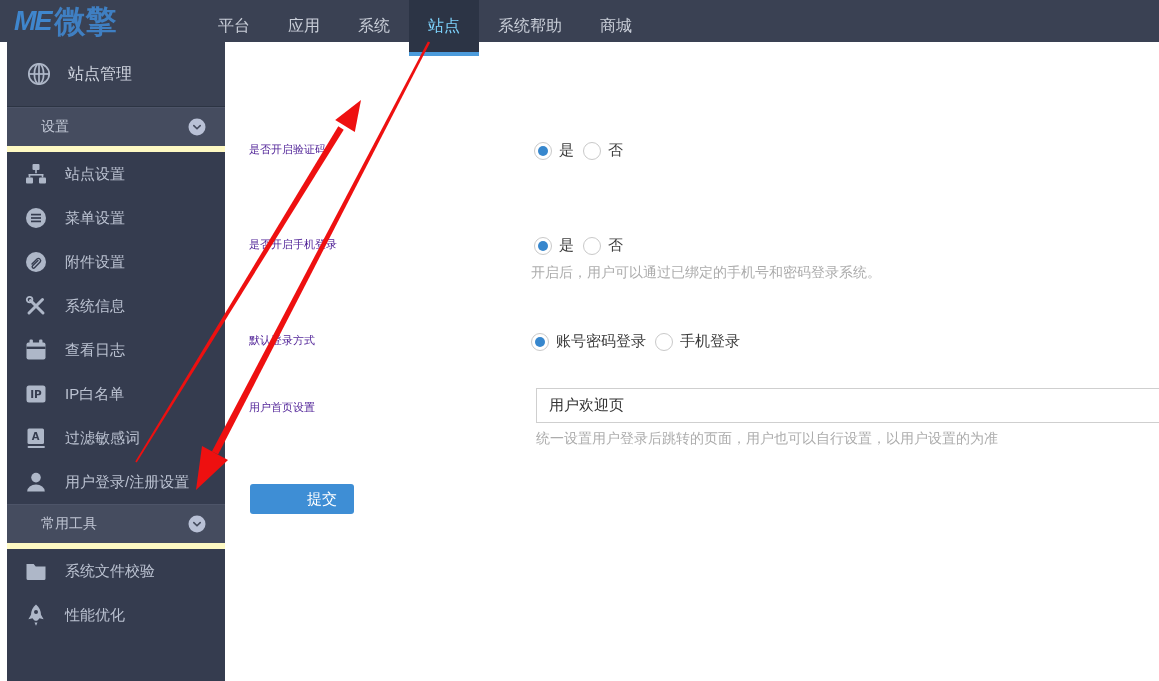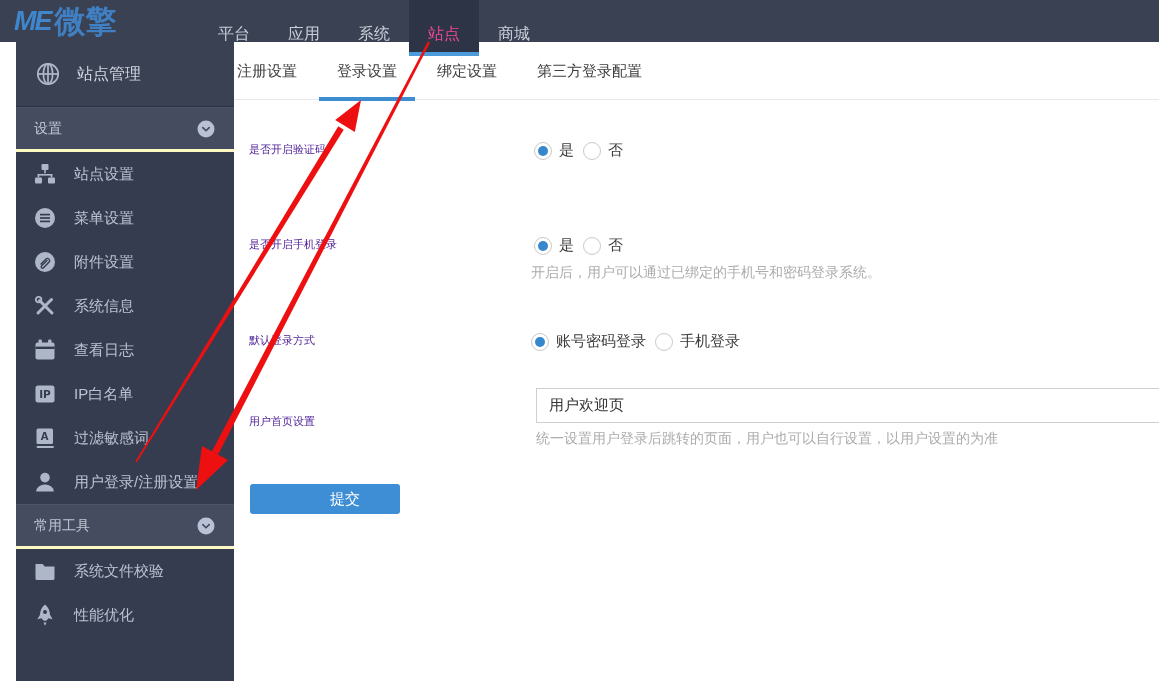--- a/index.html
+++ b/index.html
@@ -5,30 +5,30 @@
   * { margin:0; padding:0; box-sizing:border-box; }
   html,body { width:1159px; height:681px; overflow:hidden; }
   body { font-family:"Liberation Sans","DejaVu Sans",sans-serif; background:#fff; position:relative; }
 
   
   .navbar { position:absolute; left:0; top:0; width:1159px; height:42px; background:#3a4153; z-index:2; }
   .logo { position:absolute; left:14px; top:0; height:42px; display:flex; align-items:center; cursor:pointer; }
   .logo-mark { font-size:27px; font-weight:bold; font-style:italic; color:#3f86cd; letter-spacing:-2px; line-height:1; }
   .logo-text { font-size:31px; font-weight:bold; color:#3f7fc2; margin-left:4px; line-height:1; }
   .nav-items { position:absolute; left:199px; top:0; height:42px; display:flex; }
-  .nav-item { height:56px; line-height:42px; padding:13px 19px; font-size:16px; color:#c9ced8; cursor:pointer; position:relative; white-space:nowrap; }
-  .nav-item.active { background:#2c3445; color:#ec4899; }
+  .nav-item { height:56px; line-height:42px; padding:5px 19px; font-size:16px; color:#c9ced8; cursor:pointer; position:relative; white-space:nowrap; }
+  .nav-item.active { background:#2c3445; color:#7dd3fc; }
   .nav-item.active::after { content:""; position:absolute; left:0; right:0; bottom:0; height:4px; background:#4c9bdb; }
 
   
-  .sidebar { position:absolute; left:16px; top:42px; width:218px; height:639px; background:#353c4f; z-index:2; }
+  .sidebar { position:absolute; left:7px; top:42px; width:218px; height:639px; background:#353c4f; z-index:2; }
   .side-top { height:65px; background:#3a4153; border-bottom:1px solid #2c3443; display:flex; align-items:center; cursor:pointer; }
   .side-top .icon-box { margin-left:19px; }
   .side-top .lbl { margin-left:16px; font-size:16px; color:#d2d7e1; }
-  .side-section { height:45px; background:#454c5f; border-top:1px solid #4d5468; border-bottom:3px solid #fef9c3; display:flex; align-items:center; justify-content:space-between; padding:0 19px 0 18px; cursor:pointer; }
+  .side-section { height:45px; background:#454c5f; border-top:1px solid #4d5468; border-bottom:6px solid #fef9c3; display:flex; align-items:center; justify-content:space-between; padding:0 19px 0 34px; cursor:pointer; }
   .side-section .lbl { font-size:14px; color:#c0c6d4; }
   .side-list { list-style:none; }
   .side-item { height:44px; display:flex; align-items:center; cursor:pointer; }
   .side-item .icon-box { margin-left:15px; width:26px; display:flex; justify-content:flex-end; }
   .side-item .lbl { margin-left:17px; font-size:15px; color:#bbc2d1; white-space:nowrap; }
   .icon-box svg { display:block; }
 
   
   .main { position:absolute; left:218px; top:42px; width:941px; height:639px; background:#fff; overflow:hidden; border-left:1px solid #ececec; }
   .tabs { position:absolute; left:0; top:0; width:941px; height:58px; border-bottom:1px solid #e8e8e8; display:flex; }
@@ -37,38 +37,39 @@
 
   .f-label { position:absolute; font-size:11px; color:#4c1d95; white-space:nowrap; }
   .f-desc { position:absolute; font-size:14px; color:#acacac; white-space:nowrap; }
   .radio-group { position:absolute; display:flex; align-items:center; }
   .radio-opt { display:flex; align-items:center; margin-right:9px; cursor:pointer; }
   .radio { width:18px; height:18px; border-radius:50%; border:1px solid #c9c9c9; background:#fff; display:inline-flex; align-items:center; justify-content:center; }
   .radio.checked::after { content:""; width:10px; height:10px; border-radius:50%; background:#3787cd; }
   .radio-opt .opt-lbl { margin-left:7px; font-size:15px; color:#3c3c3c; white-space:nowrap; }
 
   .f-input { position:absolute; left:317px; top:346px; width:700px; height:35px; border:1px solid #cfcfcf; background:#fff; font-size:15px; color:#333; padding:0 12px; font-family:inherit; outline:none; }
-  .submit-btn { position:absolute; left:31px; top:442px; width:150px; height:30px; background:#3e8ed5; color:#fff; font-size:15px; border:none; border-radius:3px; cursor:pointer; font-family:inherit;padding-left:40px; }
+  .submit-btn { position:absolute; left:31px; top:442px; width:104px; height:30px; background:#3e8ed5; color:#fff; font-size:15px; border:none; border-radius:3px; cursor:pointer; font-family:inherit;padding-left:40px; }
 
   
   .arrows { position:absolute; left:0; top:0; width:1159px; height:681px; z-index:5; pointer-events:none; }
 </style>
 </head>
 <body>
 
 <header class="navbar">
   <div class="logo">
     <span class="logo-mark">ME</span>
     <span class="logo-text">微擎</span>
   </div>
   <nav class="nav-items">
     <a class="nav-item">平台</a>
     <a class="nav-item">应用</a>
     <a class="nav-item">系统</a>
     <a class="nav-item active">站点</a>
+    <a class="nav-item">系统帮助</a>
     <a class="nav-item">商城</a>
   </nav>
 </header>
 
 <aside class="sidebar">
   <div class="side-top">
     <span class="icon-box">
       <svg width="26" height="26" viewBox="0 0 24 24" fill="none" stroke="#aeb7c8" stroke-width="1.6">
         <circle cx="12" cy="12" r="9.4"></circle>
           <ellipse cx="12" cy="12" rx="4.3" ry="9.4"></ellipse>
@@ -200,26 +201,20 @@
           <circle cx="12" cy="9" r="2" fill="#353c4f"></circle>
           <path d="M10.5 19.5 h3 l-1.5 3.2 Z"></path>
         </svg>
       </span>
       <span class="lbl">性能优化</span>
     </li>
   </ul>
 </aside>
 
 <main class="main">
-  <div class="tabs">
-    <div class="tab">注册设置</div>
-    <div class="tab active">登录设置</div>
-    <div class="tab">绑定设置</div>
-    <div class="tab">第三方登录配置</div>
-  </div>
 
   <div class="f-label" style="left:30px; top:100px;">是否开启验证码</div>
   <div class="radio-group" style="left:315px; top:99px;">
     <span class="radio-opt">
       <span class="radio checked"></span>
       <span class="opt-lbl">是</span>
     </span>
     <span class="radio-opt">
       <span class="radio"></span>
       <span class="opt-lbl">否</span>
@@ -244,21 +239,21 @@
     <span class="radio-opt">
       <span class="radio checked"></span>
       <span class="opt-lbl">账号密码登录</span>
     </span>
     <span class="radio-opt">
       <span class="radio"></span>
       <span class="opt-lbl">手机登录</span>
     </span>
   </div>
 
-  <div class="f-label" style="left:30px; top:372px;">用户首页设置</div>
+  <div class="f-label" style="left:30px; top:358px;">用户首页设置</div>
   <input class="f-input" type="text" value="用户欢迎页" style="">
   <div class="f-desc" style="left:317px; top:388px;">统一设置用户登录后跳转的页面，用户也可以自行设置，以用户设置的为准</div>
 
   <button class="submit-btn">提交</button>
 </main>
 
 <svg class="arrows" viewBox="0 0 1159 681">
 
   <g>
     <polygon points="136.7,462.4 135.3,461.6 338.3,126.3 343.7,129.7" fill="#ee1010"></polygon>

